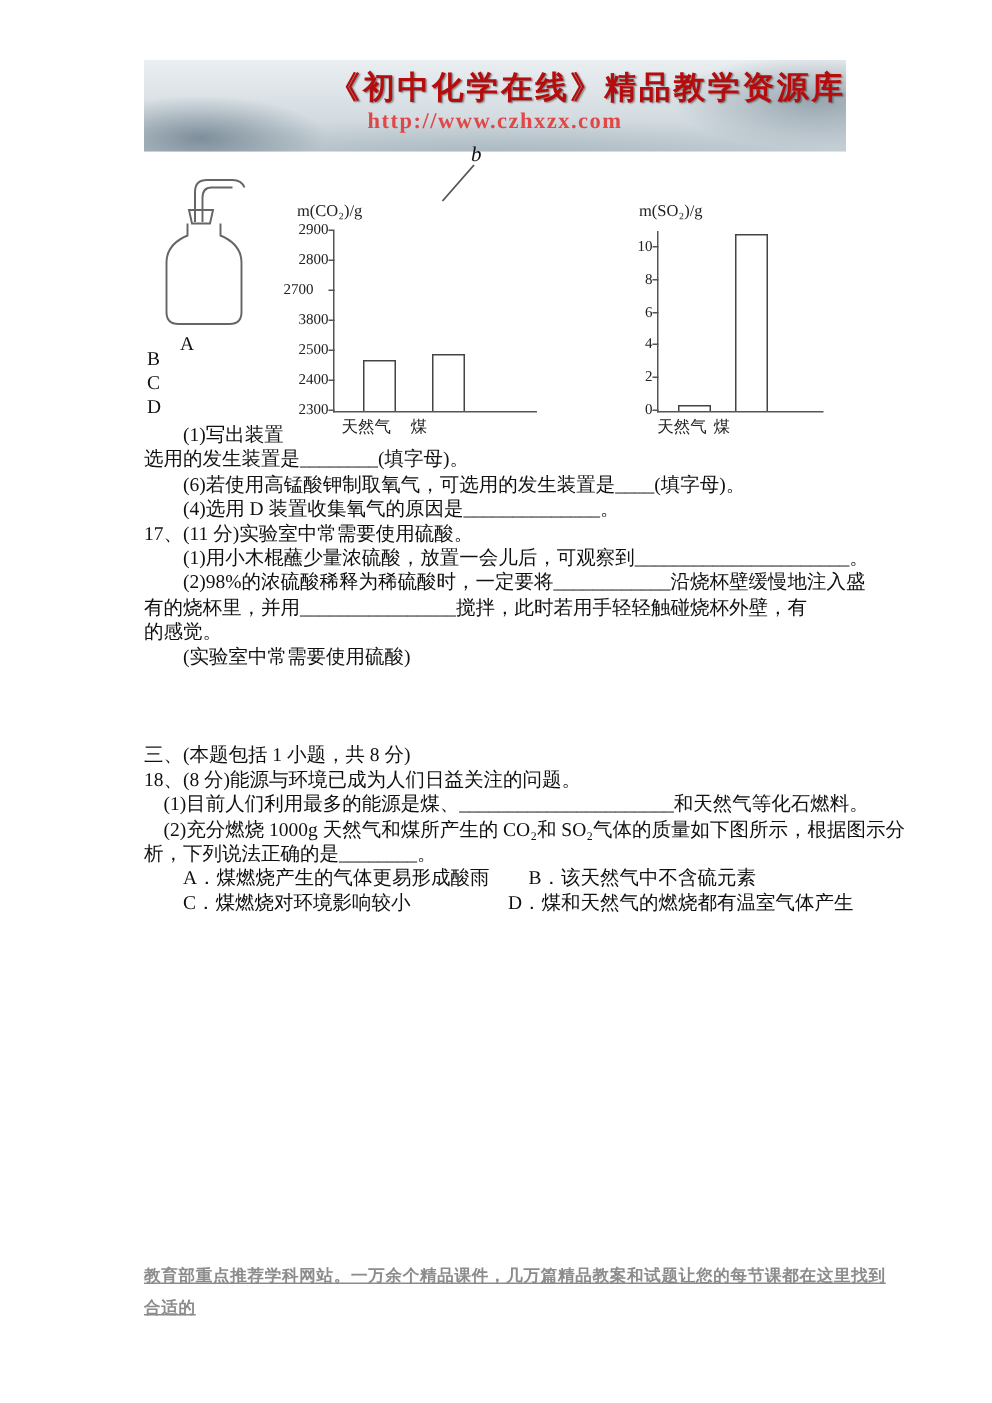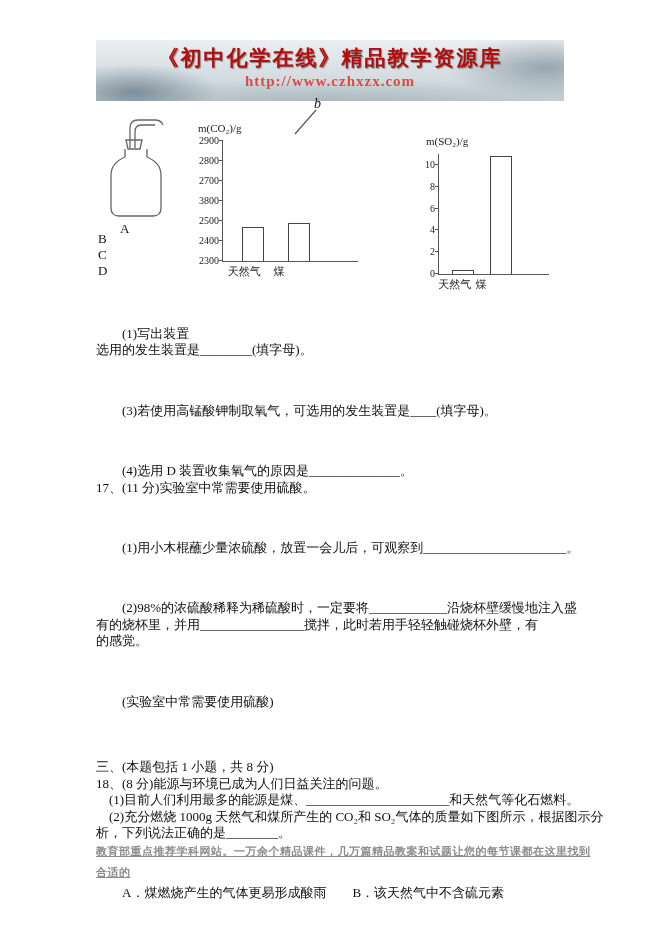--- a/index.html
+++ b/index.html
@@ -7,50 +7,50 @@
   .page{position:relative;width:661px;height:935px;background:#ffffff;overflow:hidden;color:#111;}
 
   
   .banner{position:absolute;left:96px;top:40px;width:468px;height:61px;text-align:center;
     background:
       radial-gradient(ellipse 120px 40px at 8% 85%, rgba(86,106,122,.65), transparent 70%),
       radial-gradient(ellipse 140px 45px at 96% 45%, rgba(96,116,130,.55), transparent 70%),
       radial-gradient(ellipse 300px 30px at 50% 100%, rgba(130,150,160,.35), transparent 75%),
       linear-gradient(180deg,#eaeef1 0%,#d5dde2 60%,#c1ccd3 100%);}
   .banner-title{padding-top:4px;font-size:21px;font-weight:bold;color:#b50d0d;letter-spacing:2px;
-    text-shadow:1px 1px 1px rgba(60,60,60,.55);}
+    text-shadow:1px 1px 1px rgba(60,60,60,.55);text-align:right;}
   .banner-url{font-size:15px;font-weight:bold;color:#e04848;letter-spacing:1px;text-decoration:none;
     display:inline-block;cursor:pointer;}
 
   
   .apparatus{position:absolute;left:100px;top:115px;}
   .fig-label{position:absolute;font-size:13px;color:#111;}
   .pointer-line{position:absolute;}
   .pointer-b{position:absolute;font-size:14px;font-style:italic;color:#111;}
 
   
   .chart{position:absolute;color:#222;}
   .chart-title{position:absolute;left:6px;top:0;font-size:11px;}
   .plot{position:absolute;border-left:1px solid #555;border-bottom:1px solid #555;box-sizing:content-box;}
-  #chart-co2{left:192px;top:122px;width:198px;height:165px;}
+  #chart-co2{left:192px;top:135px;width:198px;height:165px;}
   #chart-co2 .plot{left:30px;top:19px;width:135px;height:120px;}
   #chart-so2{left:420px;top:135px;width:168px;height:165px;}
   #chart-so2 .plot{left:18px;top:19px;width:110px;height:120px;}
   .ytick-label{position:absolute;right:100%;padding-right:4px;width:40px;text-align:right;
     font-size:10px;line-height:12px;}
   .ytick-mark{position:absolute;left:-4px;width:4px;height:1px;background:#555;}
   .bar{position:absolute;bottom:0;width:22px;background:#fff;border:1px solid #444;border-bottom:none;box-sizing:border-box;}
   .xtick-label{position:absolute;top:100%;margin-top:3px;width:50px;text-align:left;font-size:11px;}
 
   
   .body-text{position:absolute;left:96px;top:282px;width:478px;font-size:13px;line-height:16.4px;color:#101010;}
   .bline{white-space:pre;min-height:16.4px;}
   .ind0{padding-left:0;}
   .ind1{padding-left:13px;}
-  .ind2{padding-left:26px;margin-top:44px;}
+  .ind2{padding-left:26px;}
 
   
   .footer{position:absolute;left:96px;top:841px;width:500px;font-size:11px;line-height:21px;
     color:#8c8c8c;font-weight:bold;letter-spacing:.5px;text-decoration:underline;}
   .footer-url{color:#8c8c8c;cursor:pointer;}
 </style>
 </head>
 <body>
 
 <div class="page">
@@ -82,21 +82,21 @@
     <div class="chart-title">m(CO₂)/g</div>
     <div class="plot">
         <div class="ytick-label" style="bottom: -6px;">2300</div>
         <div class="ytick-mark" style="bottom: 0px;"></div>
         <div class="ytick-label" style="bottom: 14px;">2400</div>
         <div class="ytick-mark" style="bottom: 20px;"></div>
         <div class="ytick-label" style="bottom: 34px;">2500</div>
         <div class="ytick-mark" style="bottom: 40px;"></div>
         <div class="ytick-label" style="bottom: 54px;">3800</div>
         <div class="ytick-mark" style="bottom: 60px;"></div>
-        <div class="ytick-label" style="bottom: 74px;">2700</div>
+        <div class="ytick-label" style="bottom: 74px; text-align: center;">2700</div>
         <div class="ytick-mark" style="bottom: 80px;"></div>
         <div class="ytick-label" style="bottom: 94px; text-align: right;">2800</div>
         <div class="ytick-mark" style="bottom: 100px;"></div>
         <div class="ytick-label" style="bottom: 114px;">2900</div>
         <div class="ytick-mark" style="bottom: 120px;"></div>
         <div class="bar" style="height: 34px; left: 18.7px;"></div>
         <div class="xtick-label" style="left: 4.7px;">天然气</div>
         <div class="bar" style="height: 38px; left: 64.6px;"></div>
         <div class="xtick-label" style="left: 50.6px;">煤</div>
       </div>
@@ -120,21 +120,21 @@
         <div class="bar" style="height: 4.36364px; left: 13.2px;"></div>
         <div class="xtick-label" style="left: -0.8px;">天然气</div>
         <div class="bar" style="height: 117.818px; left: 50.6px;"></div>
         <div class="xtick-label" style="left: 36.6px;">煤</div>
       </div>
   </div>
 
   <div class="body-text">
       <div class="bline ind2">(1)写出装置</div>
       <div class="bline ind0">选用的发生装置是________(填字母)。</div>
-      <div class="bline ind2">(3)若使用高锰酸钾制取氧气，可选用的发生装置是____(填字母)。</div>
+      <div class="bline ind2">(6)若使用高锰酸钾制取氧气，可选用的发生装置是____(填字母)。</div>
       <div class="bline ind2">(4)选用 D 装置收集氧气的原因是______________。</div>
       <div class="bline ind0">17、(11 分)实验室中常需要使用硫酸。</div>
       <div class="bline ind2">(1)用小木棍蘸少量浓硫酸，放置一会儿后，可观察到______________________。</div>
       <div class="bline ind2">(2)98%的浓硫酸稀释为稀硫酸时，一定要将____________沿烧杯壁缓慢地注入盛</div>
       <div class="bline ind0">有的烧杯里，并用________________搅拌，此时若用手轻轻触碰烧杯外壁，有</div>
       <div class="bline ind0">的感觉。</div>
       <div class="bline ind2">(实验室中常需要使用硫酸)</div>
       <div class="bline ind0">&nbsp;</div>
       <div class="bline ind0">&nbsp;</div>
       <div class="bline ind0">&nbsp;</div>

